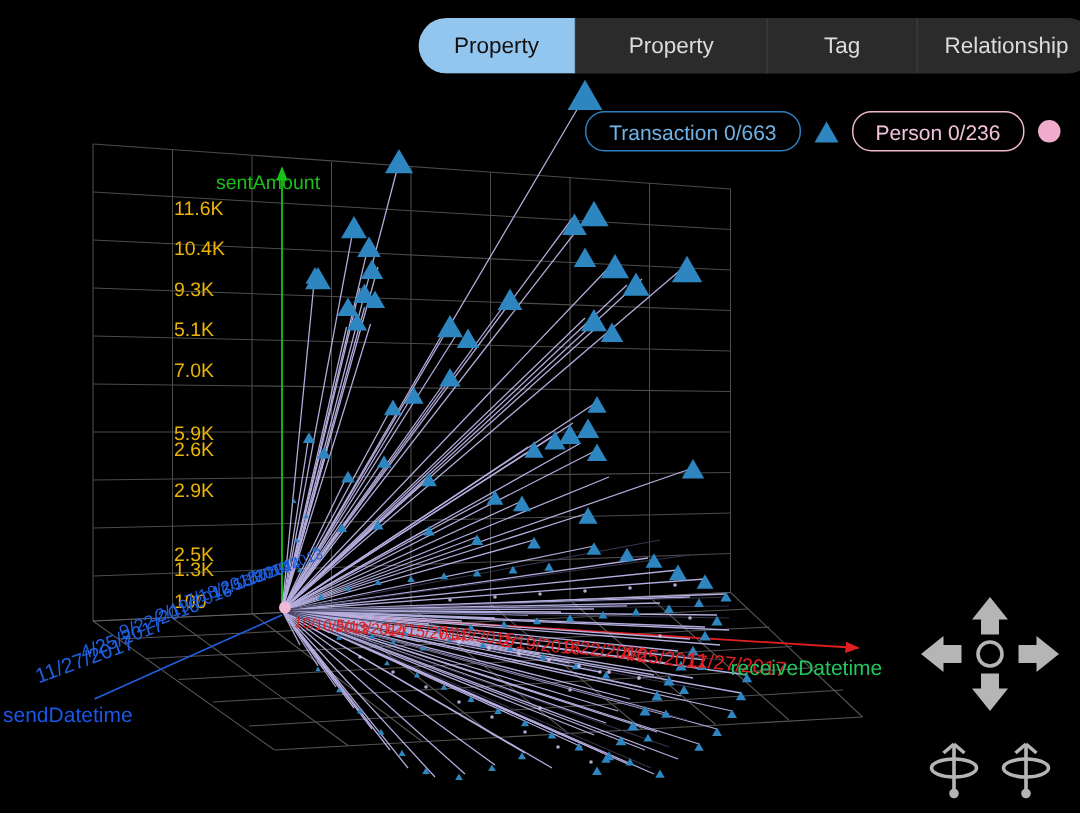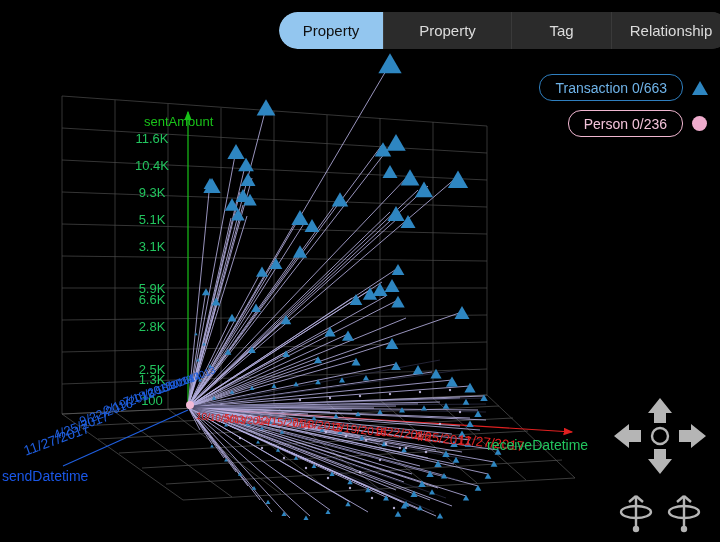--- a/index.html
+++ b/index.html
@@ -14,42 +14,42 @@
        font-size:15px;color:#dcdcdc;background:#2b2b2b;
        border-right:1px solid #3a3a3a;box-sizing:border-box;cursor:pointer;}
   .tab:last-child{border-right:none;}
   .tab.active{background:#93c6ef;color:#101010;}
   .t0{width:105px;border-radius:19px 0 0 19px;}
   .t1{width:128px;}
   .t2{width:100px;text-align:center;}
   .t3{width:118px;border-radius:0 19px 19px 0;}
 
   
-  .legend{position:absolute;right:12px;top:74px;display:flex;flex-direction:column;
+  .legend{position:absolute;right:12px;top:74px;display:flex;flex-direction:row;
           align-items:flex-end;gap:9px;}
   .legrow{display:flex;align-items:center;gap:9px;}
   .pill{height:25px;display:flex;align-items:center;justify-content:center;
         padding:0 15px;border-radius:13px;font-size:14px;background:#000;cursor:pointer;}
   .pill.tx{border:1.4px solid #2f7fbf;color:#6fb3e8;}
   .pill.pr{border:1.4px solid #f0b6d0;color:#f3c3da;}
   .swatch{width:16px;height:16px;display:block;}
   .tri-sw{width:0;height:0;border-left:8px solid transparent;border-right:8px solid transparent;
           border-bottom:14px solid #2e86c1;}
   .cir-sw{width:15px;height:15px;border-radius:50%;background:#efaccd;}
 
   
   .navpad{position:absolute;left:612px;top:396px;width:96px;height:80px;}
   .navpad svg{position:absolute;}
   .orbits{position:absolute;left:612px;top:488px;width:96px;height:46px;}
   .orbits svg{position:absolute;}
 
   
   .plot{position:absolute;left:0;top:0;width:716px;height:542px;}
   .axlabel{position:absolute;white-space:nowrap;pointer-events:none;}
-  .ylab{color:#22c55e;font-size:13px;text-align:center;}
+  .ylab{color:#eab308;font-size:13px;text-align:left;}
   .ytitle{color:#19c219;font-size:13px;}
   .xlab-blue{color:#1f5fe0;font-size:13px;transform-origin:left center;}
   .xtitle-blue{color:#1a57e8;font-size:14px;}
   .xlab-red{color:#e02020;font-size:13px;transform-origin:left center;}
   .xtitle-red{color:#22c55e;font-size:14px;}
 </style>
 </head>
 <body>
 
 <div id="stage">
@@ -673,24 +673,24 @@
           <circle cx="360" cy="472" r="1.2"></circle>
       </g>
     </svg>
 
     
     <div class="axlabel ytitle" style="left:144px;top:114px;">sentAmount</div>
     <div class="axlabel ylab" style="left:116px;top:131px;width:72px;">11.6K</div>
     <div class="axlabel ylab" style="left:116px;top:158px;width:72px;">10.4K</div>
     <div class="axlabel ylab" style="left:116px;top:185px;width:72px;">9.3K</div>
     <div class="axlabel ylab" style="left:116px;top:212px;width:72px;">5.1K</div>
-    <div class="axlabel ylab" style="left:116px;top:239px;width:72px;">3.1K</div>
+    <div class="axlabel ylab" style="left:116px;top:239px;width:72px;">7.0K</div>
     <div class="axlabel ylab" style="left:116px;top:265px;width:72px;margin-top:16px;">5.9K</div>
-    <div class="axlabel ylab" style="left:116px;top:292px;width:72px;">6.6K</div>
-    <div class="axlabel ylab" style="left:116px;top:319px;width:72px;">2.8K</div>
+    <div class="axlabel ylab" style="left:116px;top:292px;width:72px;">2.6K</div>
+    <div class="axlabel ylab" style="left:116px;top:319px;width:72px;">2.9K</div>
     <div class="axlabel ylab" style="left:116px;top:346px;width:72px;margin-top:16px;">2.5K</div>
     <div class="axlabel ylab" style="left:116px;top:372px;width:72px;">1.3K</div>
     <div class="axlabel ylab" style="left:116px;top:393px;width:72px;">100</div>
 
     
     <div class="axlabel xlab-blue" style="left:24px;top:443px;transform:rotate(-20deg);font-size:14px;">11/27/2017</div>
     <div class="axlabel xlab-blue" style="left:54px;top:428px;transform:rotate(-20deg);font-size:13px;">4/25/2017</div>
     <div class="axlabel xlab-blue" style="left:80px;top:415px;transform:rotate(-20deg);font-size:12.5px;">9/22/2016</div>
     <div class="axlabel xlab-blue" style="left:104px;top:404px;transform:rotate(-20deg);font-size:12px;">2/19/2016</div>
     <div class="axlabel xlab-blue" style="left:124px;top:396px;transform:rotate(-20deg);font-size:11.5px;">7/18/2015</div>

